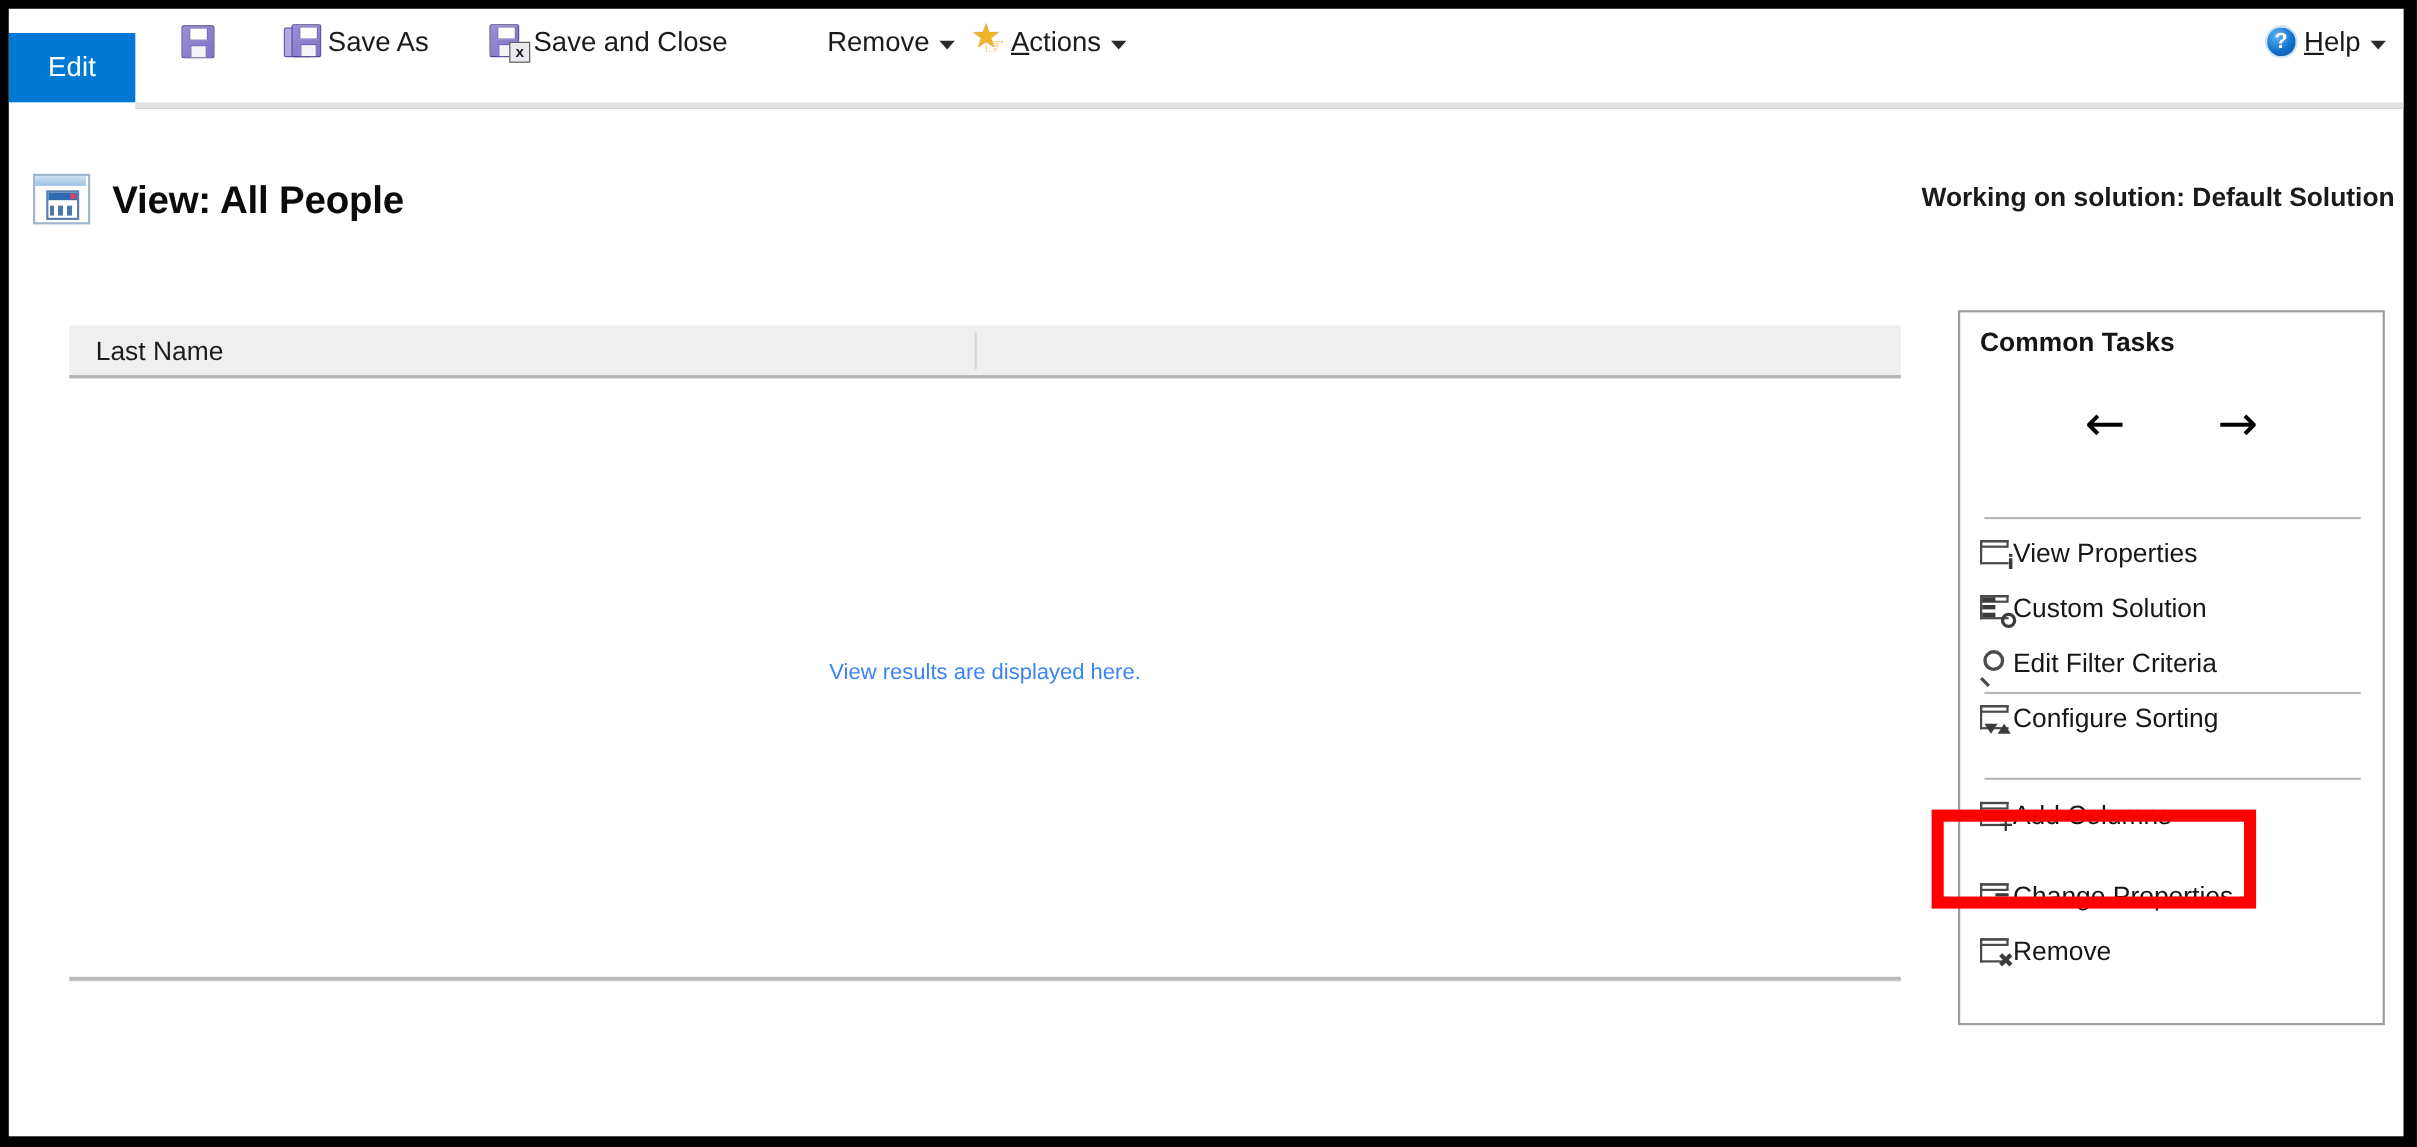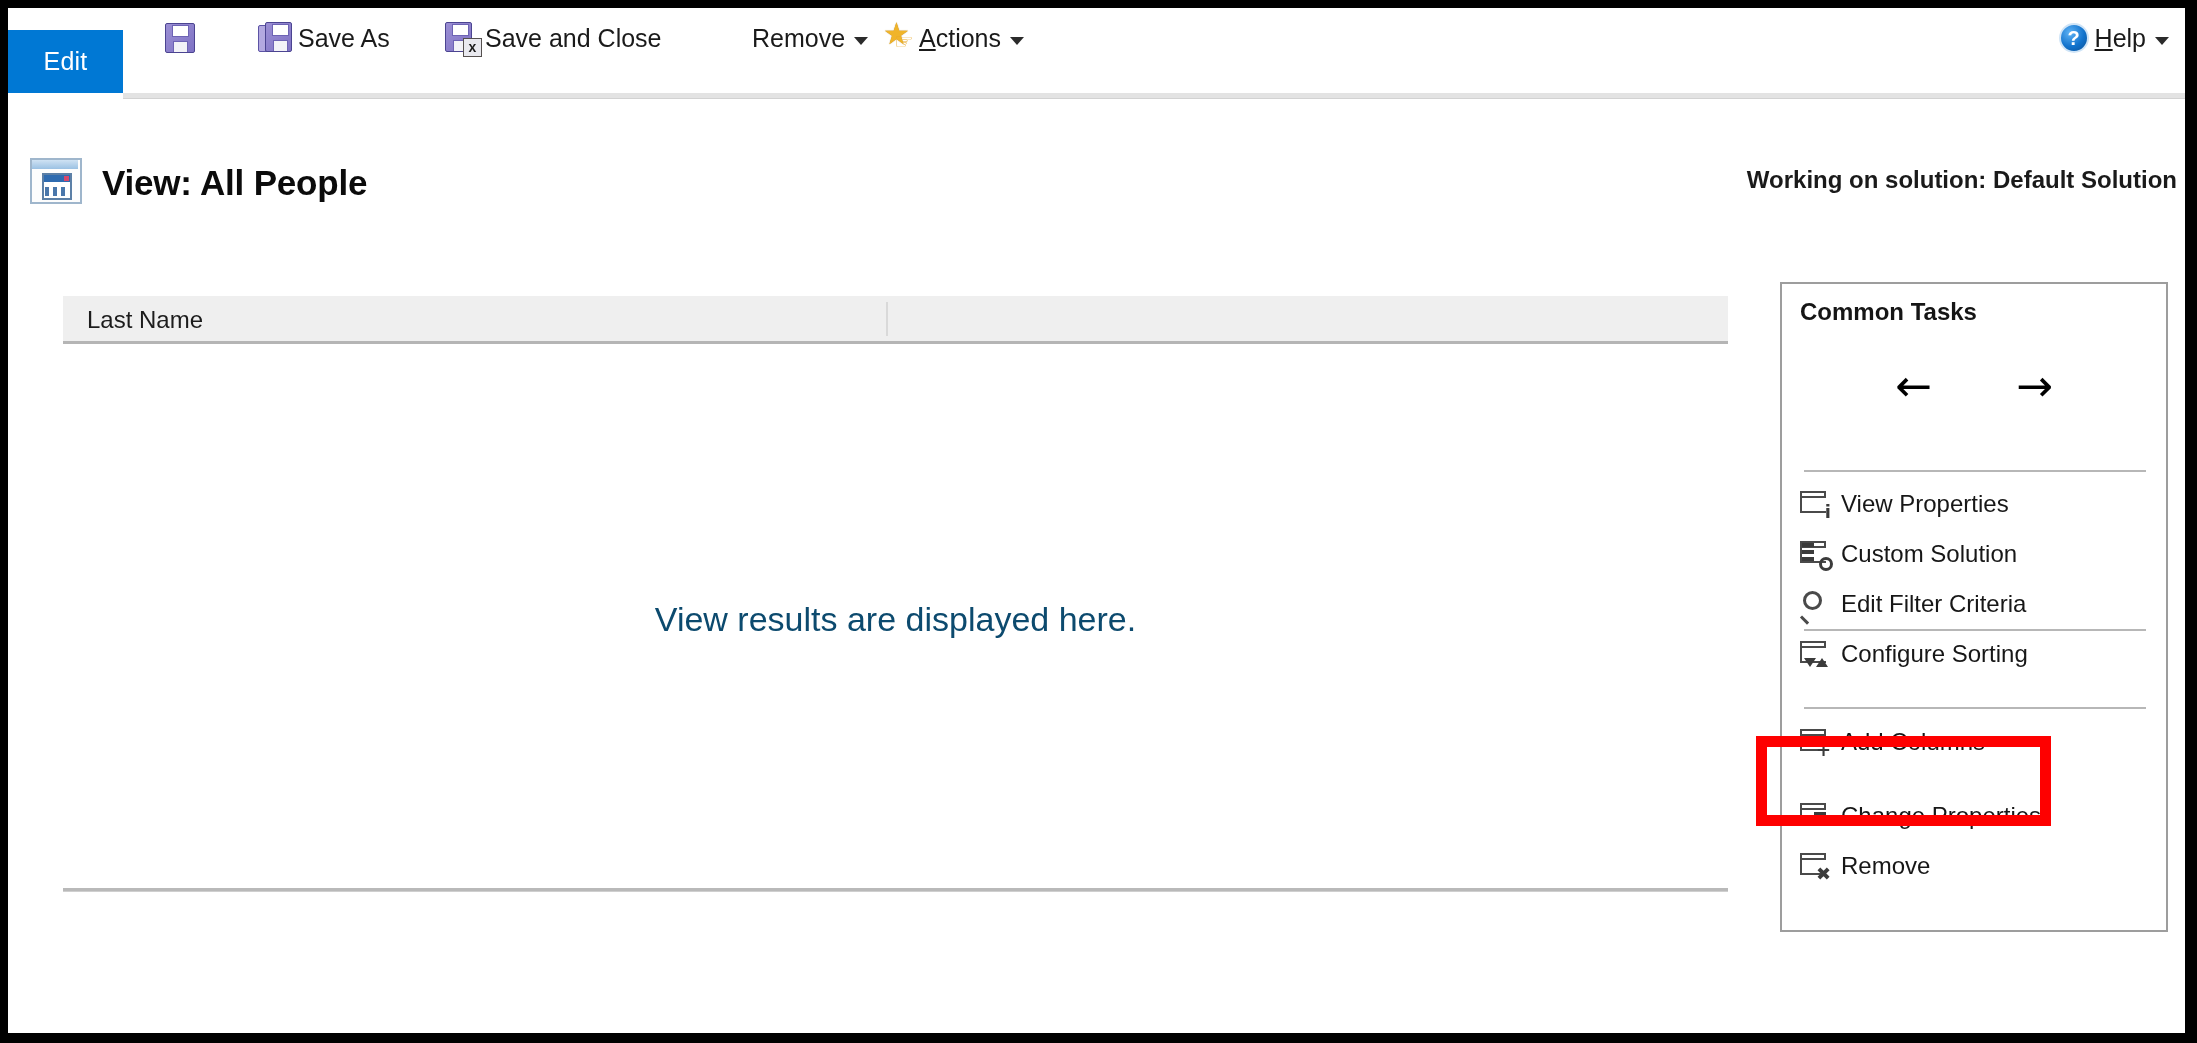--- a/index.html
+++ b/index.html
@@ -262,22 +262,22 @@
     width: 2px;
     height: 34px;
     background: #d9d9d9;
   }
   #grid-empty-text {
     position: absolute;
     left: 55px;
     top: 592px;
     width: 1665px;
     text-align: center;
-    font-size: 34px;
-    color: #0c4a6e;
+    font-size: 20px;
+    color: #3b82f6;
   }
   #grid-bottom-rule {
     position: absolute;
     left: 55px;
     top: 880px;
     width: 1665px;
     height: 3px;
     background: #b9b9b9;
     border-bottom: 1px solid #cfcfcf;
   }
@@ -332,21 +332,21 @@
     position: absolute;
     left: 18px;
     width: 350px;
     height: 41px;
     display: flex;
     align-items: center;
     font-size: 24px;
     color: #171717;
     cursor: pointer;
   }
-  .task-item .t-lbl { margin-left: 11px; }
+  .task-item .t-lbl { }
 
   
   .ticon {
     position: relative;
     width: 30px;
     height: 28px;
     flex: 0 0 30px;
   }
   .ticon .box {
     position: absolute;

